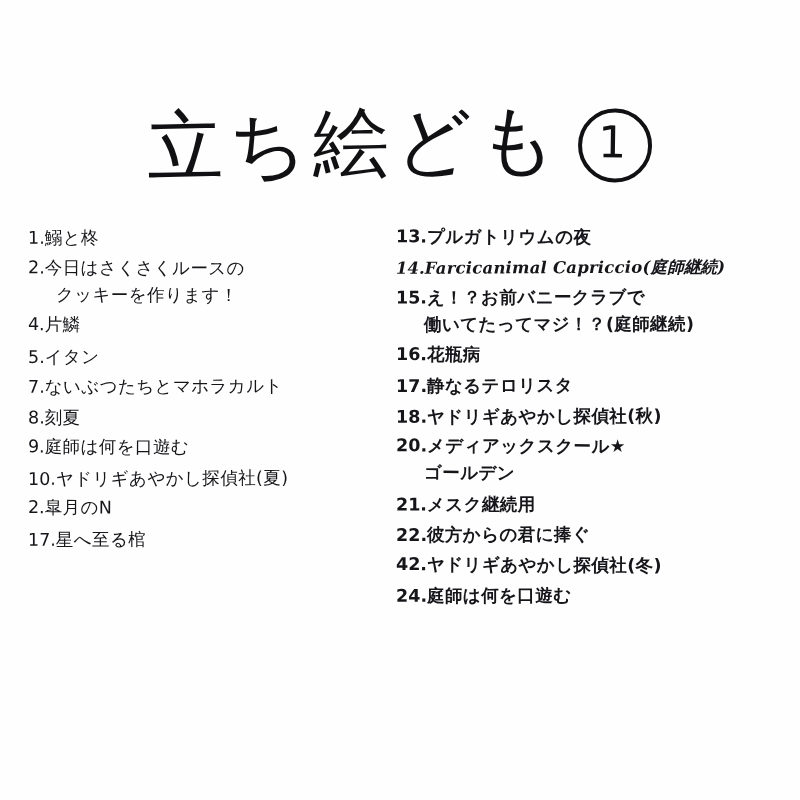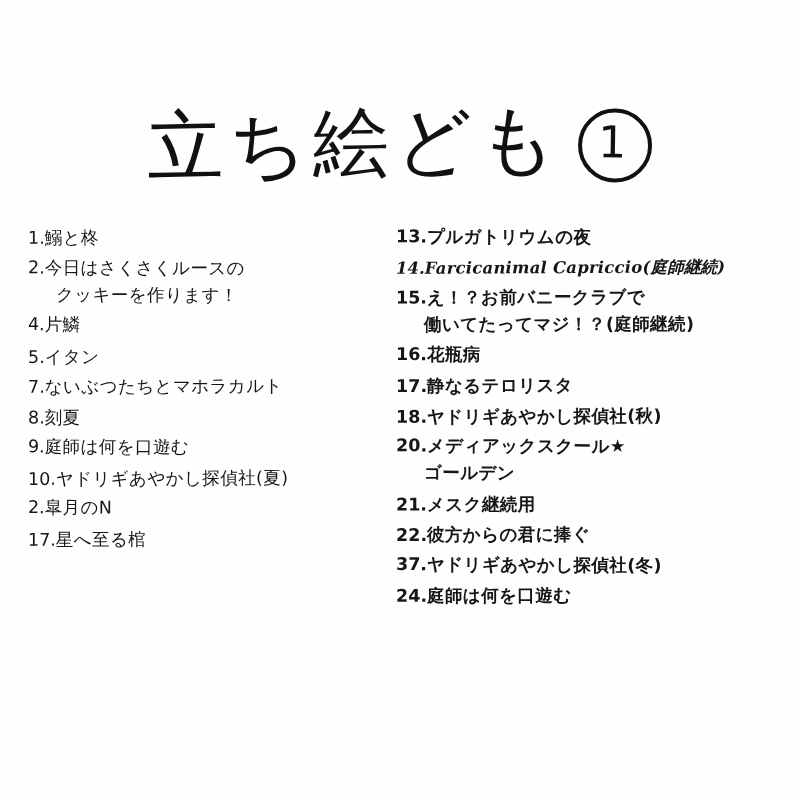--- a/index.html
+++ b/index.html
@@ -205,21 +205,21 @@
 
       <div class="entry j2">
         <span class="num">21.</span><span>メスク継続用</span>
       </div>
 
       <div class="entry j4">
         <span class="num">22.</span><span>彼方からの君に捧ぐ</span>
       </div>
 
       <div class="entry j3">
-        <span class="num">37.</span><span>ヤドリギあやかし探偵社(冬)</span>
+        <span class="num">42.</span><span>ヤドリギあやかし探偵社(冬)</span>
       </div>
 
       <div class="entry j0">
         <span class="num">24.</span><span>庭師は何を口遊む</span>
       </div>
 
     </div>
 
   </div>
 </div>

